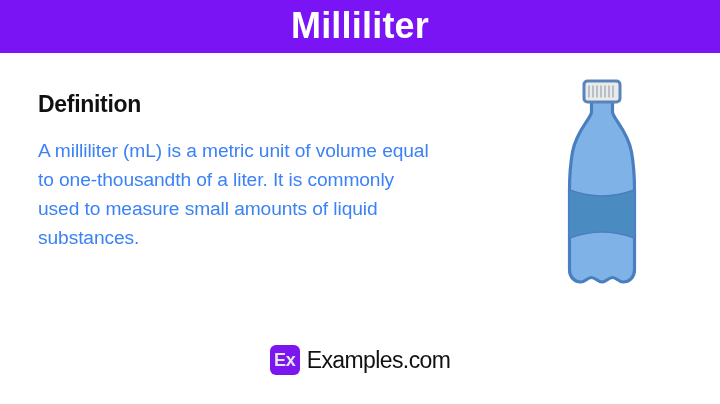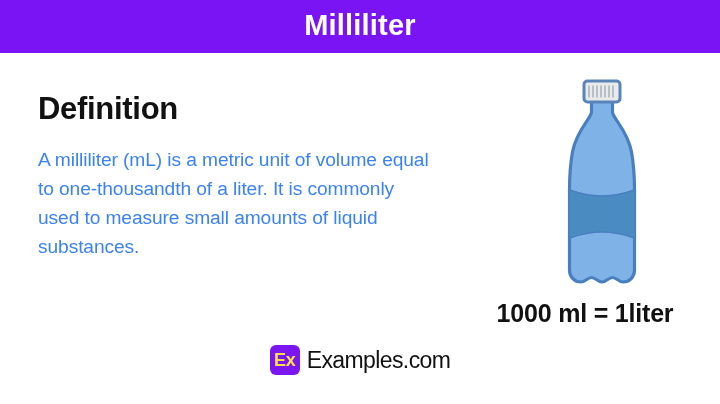--- a/index.html
+++ b/index.html
@@ -25,36 +25,36 @@
     top: 0;
     width: 720px;
     height: 53px;
     background: #7A14F5;
     display: flex;
     align-items: center;
     justify-content: center;
   }
   .header-title {
     color: #ffffff;
-    font-size: 29px;
+    font-size: 36px;
     font-weight: bold;
     letter-spacing: 0.2px;
     line-height: 1;
     padding-bottom: 2px;
   }
 
   
   .content-left {
     position: absolute;
     left: 38px;
     top: 92px;
     width: 410px;
   }
   .definition-heading {
-    font-size: 31px;
+    font-size: 23px;
     font-weight: bold;
     color: #111111;
     line-height: 1.12;
     letter-spacing: -0.3px;
     margin: 0 0 18px 0;
   }
   .definition-body {
     font-size: 19.2px;
     color: #3b82f6;
     line-height: 1.52;
@@ -100,21 +100,21 @@
     display: flex;
     align-items: center;
     justify-content: center;
     gap: 7px;
   }
   .logo-mark {
     width: 30px;
     height: 30px;
     border-radius: 6px;
     background: #7B16F0;
-    color: #fde047;
+    color: #e5e5e5;
     font-size: 18px;
     font-weight: bold;
     display: flex;
     align-items: center;
     justify-content: center;
     letter-spacing: -0.4px;
     line-height: 1;
   }
   .logo-wordmark {
     font-size: 23px;
@@ -173,20 +173,19 @@
         <line x1="45" y1="11.5" x2="45" y2="23.5"></line>
         <line x1="49" y1="11.5" x2="49" y2="23.5"></line>
         <line x1="53" y1="11.5" x2="53" y2="23.5"></line>
         <line x1="57" y1="11.5" x2="57" y2="23.5"></line>
         <line x1="61" y1="11.5" x2="61" y2="23.5"></line>
         <line x1="65" y1="11.5" x2="65" y2="23.5"></line>
       </g>
     </svg>
   </div>
 
-  <div class="equation-caption">1000 ml = 1liter</div>
 
   <div class="footer-logo">
     <div class="logo-mark">Ex</div>
     <div class="logo-wordmark">Examples.com</div>
   </div>
 
 </div>
 
 </body></html>

